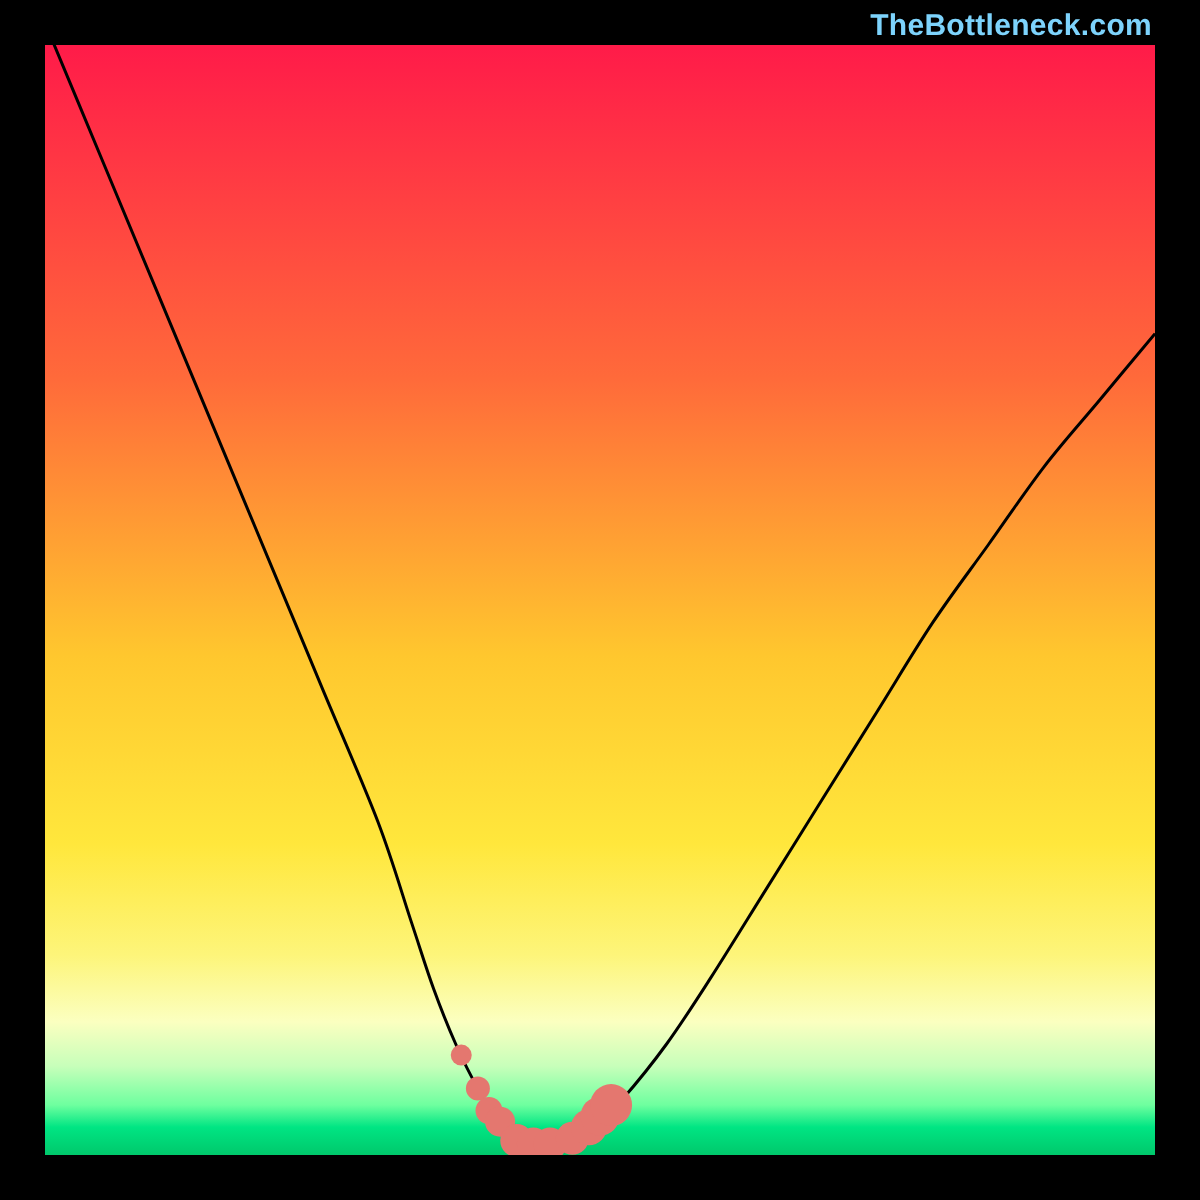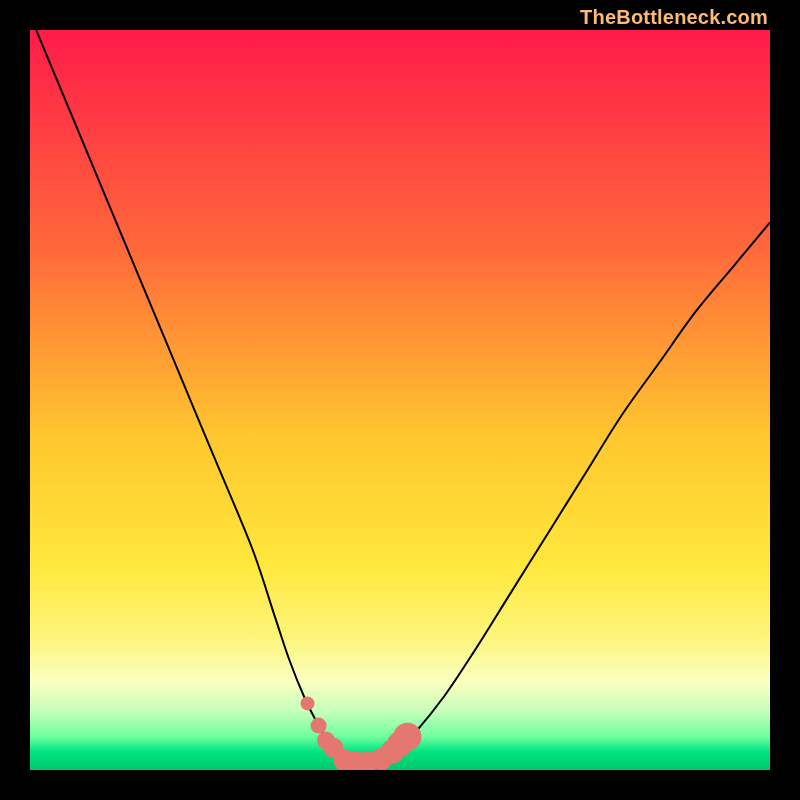--- a/index.html
+++ b/index.html
@@ -36,21 +36,21 @@
     position: absolute;
     left: 0;
     top: 0;
     width: 100%;
     height: 100%;
   }
   .watermark {
     position: absolute;
     top: 6px;
     right: 32px;
-    color: #fdba74;
+    color: #7dd3fc;
     font-size: 20px;
     font-weight: 600;
     letter-spacing: 0.2px;
     user-select: none;
   }
 </style>
 </head>
 <body>
 
 <div class="frame">

